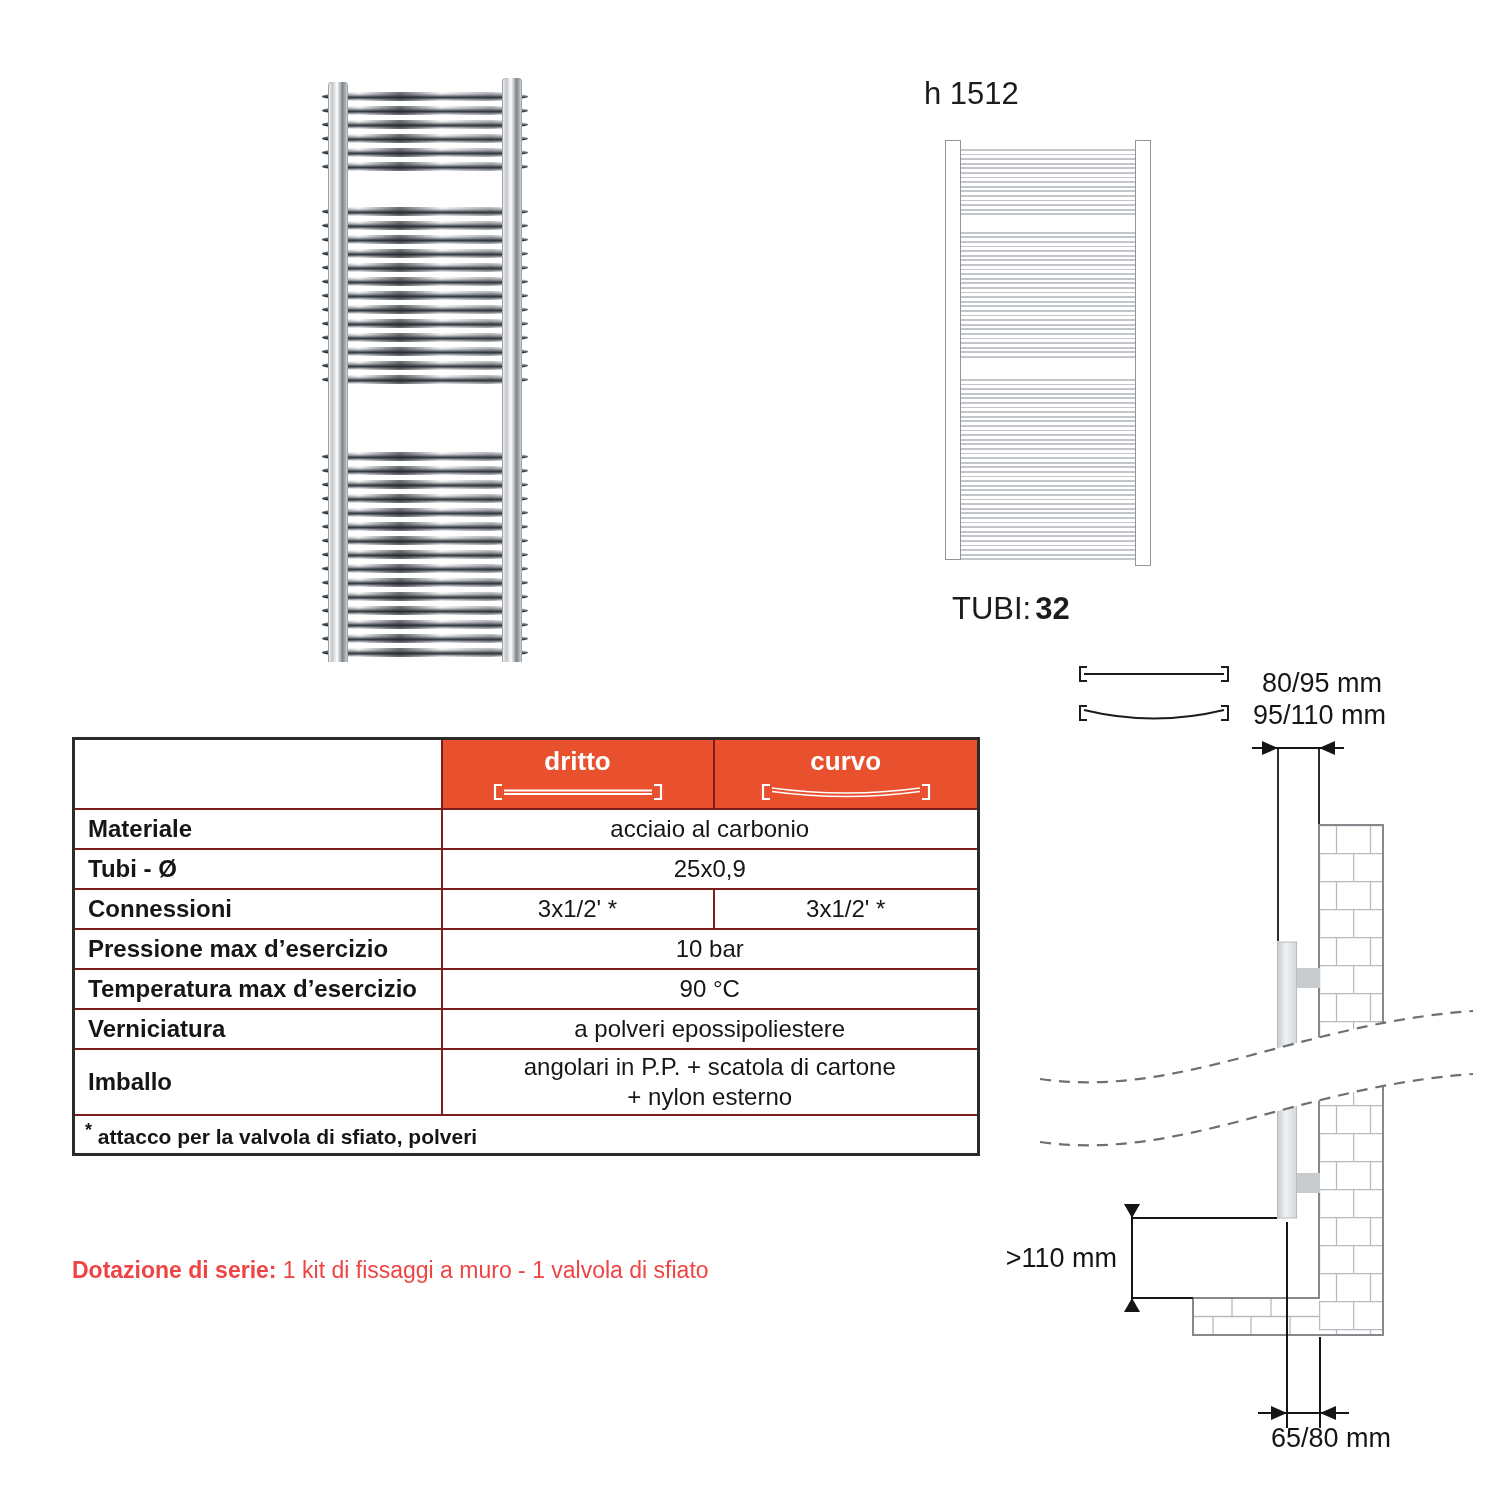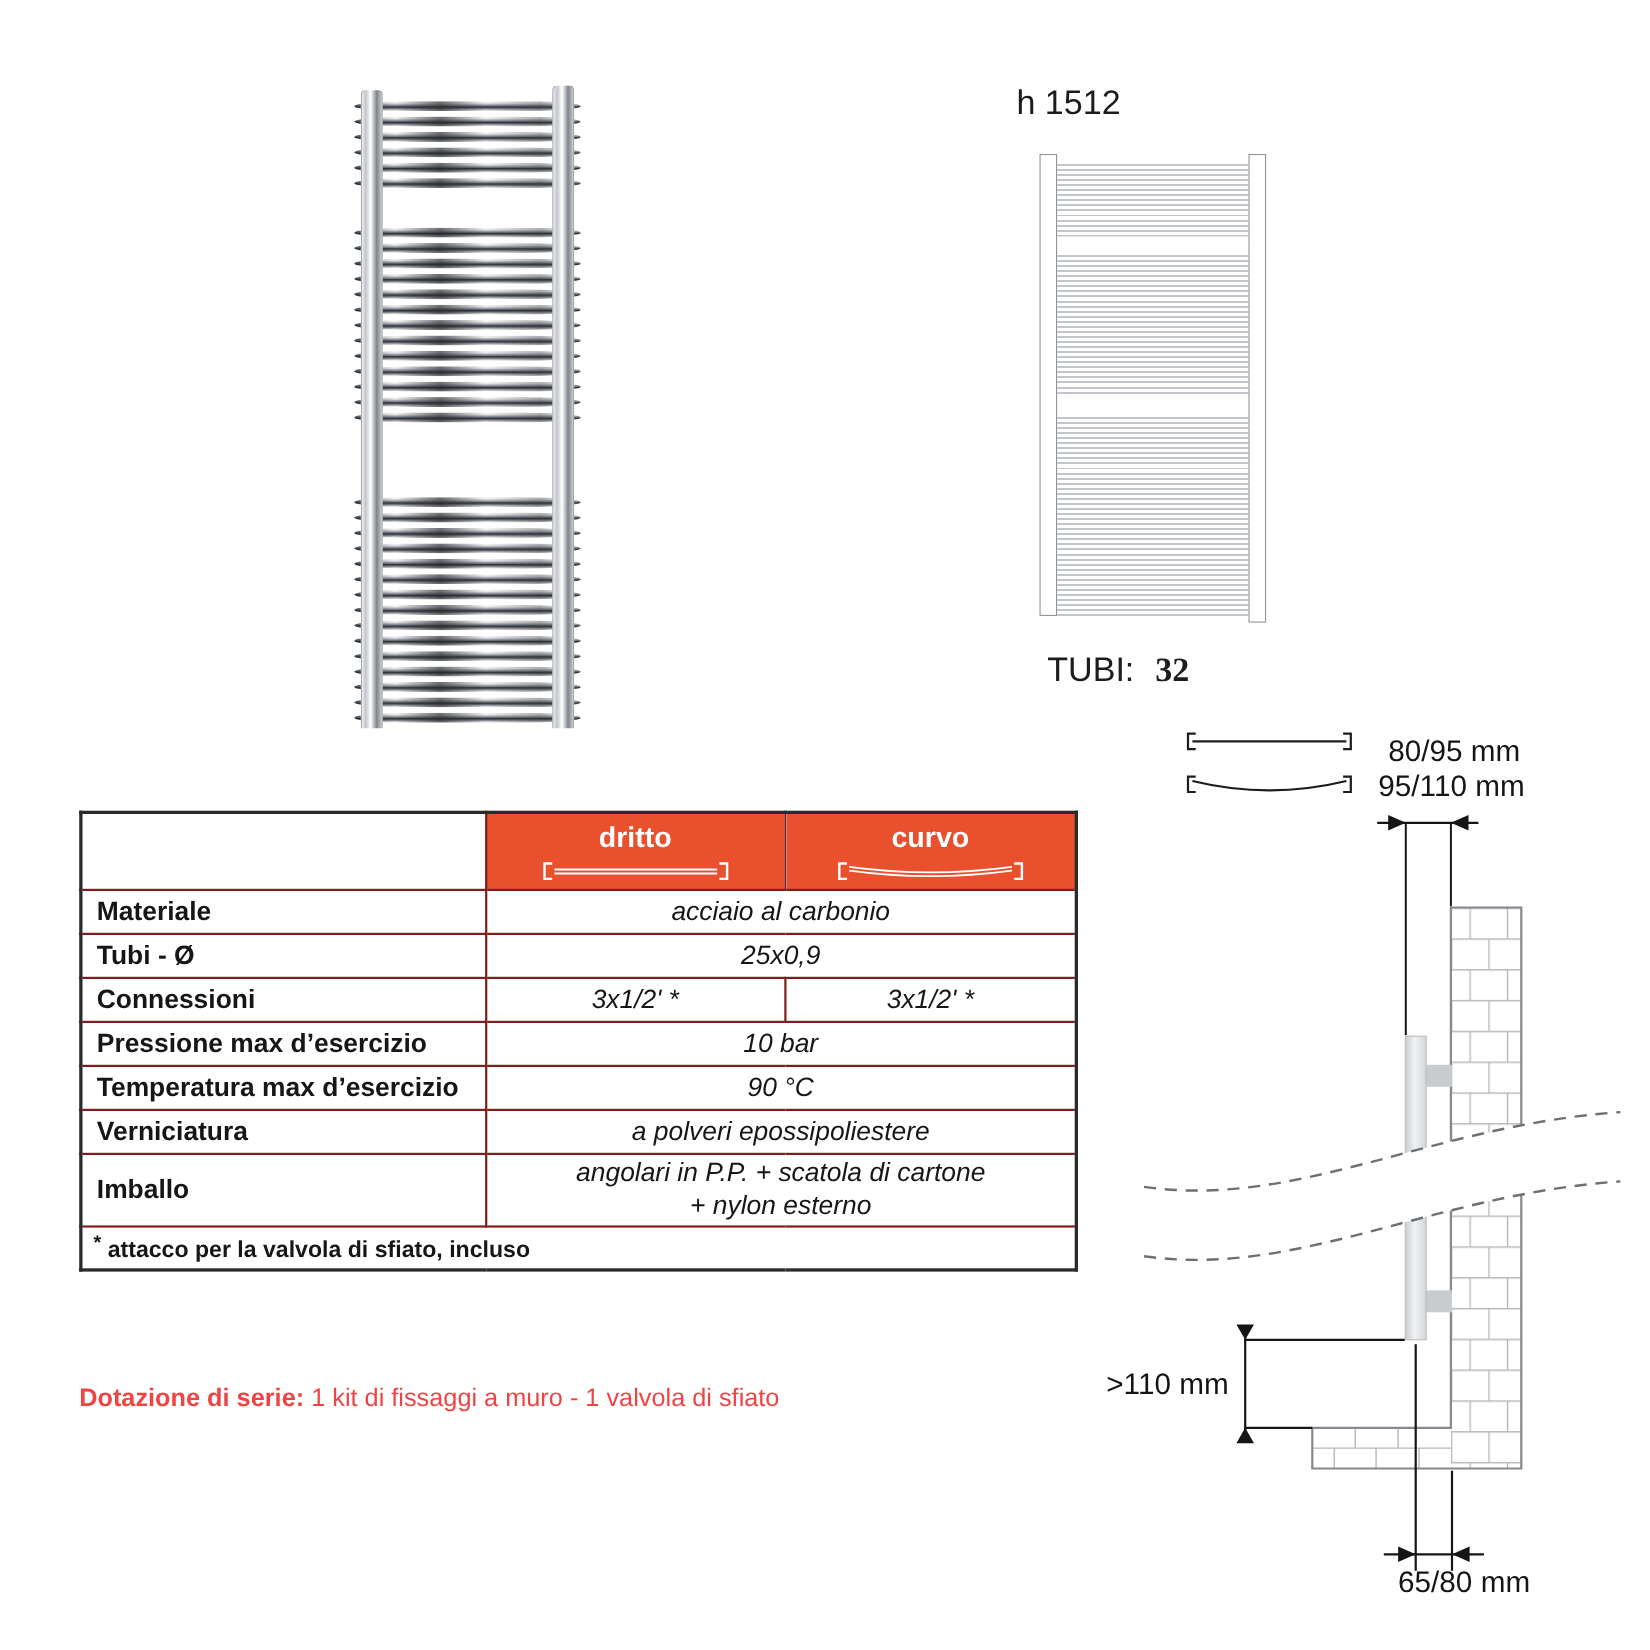--- a/index.html
+++ b/index.html
@@ -24,40 +24,40 @@
   #sch-rail-left{left:0;height:418px;}
   #sch-rail-right{left:190px;height:424px;}
   #sch-tubes{position:absolute;left:16px;top:9px;width:175px;height:411px;
     background:repeating-linear-gradient(180deg,#c2c5c9 0,#c2c5c9 1.8px,#ffffff 1.8px,#ffffff 4.6px);}
   .sch-gap{position:absolute;left:0;width:175px;background:#fff;}
   #sch-gap-1{top:66px;height:15px;}
   #sch-gap-2{top:211px;height:19px;}
 
   #height-label{position:absolute;left:924px;top:76px;font-size:31px;color:#1c1c1c;}
   #tubi-label{position:absolute;left:952px;top:591px;font-size:31px;color:#1c1c1c;}
-  #tubi-label b{margin-left:19px;font-family:Liberation Serif, serif;}
+  #tubi-label b{margin-left:4px;}
 
   
   :root{--accent:#e8502e;}
   #spec-table{position:absolute;left:72px;top:737px;width:905px;border-collapse:collapse;
     table-layout:fixed;border:3px solid #2b2b2b;}
   #spec-table td,#spec-table th{border:2px solid #7f1d1d;overflow:hidden;}
   .col-label{width:368px;}
   .col-dritto{width:272px;}
   .col-curvo{width:265px;}
   tr.h-head{height:70px;}
   tr.h-row{height:40px;}
   tr.h-imballo{height:66px;}
   tr.h-foot{height:40px;}
   th.accent{background:var(--accent,#e8502e);color:#fff;font-size:26px;font-weight:bold;
     text-align:center;vertical-align:middle;padding:0;}
   th.blank{background:#fff;}
   .hdr-inner{display:flex;flex-direction:column;align-items:center;justify-content:center;gap:6px;}
   td.lbl{font-weight:bold;font-size:24px;text-align:left;padding-left:13px;background:#fff;}
-  td.val{font-size:24px;text-align:center;background:#fff;font-style:italic;}
+  td.val{font-size:24px;text-align:center;background:#fff;}
   td.val.multi{white-space:pre-line;line-height:1.25;}
   td.footnote{font-size:21px;font-weight:bold;text-align:left;padding-left:10px;background:#fff;}
   td.footnote sup{font-size:18px;}
 
   #dotazione{position:absolute;left:72px;top:1257px;font-size:23px;color:#ef4444;}
   #dotazione b{font-weight:bold;}
 
   
   #wall-svg{position:absolute;left:1000px;top:640px;}
   #wall-svg text{font-family:"Liberation Sans","DejaVu Sans",sans-serif;font-size:27px;fill:#151515;}
@@ -175,21 +175,21 @@
     <tr class="h-row">
       <td class="lbl">Verniciatura</td>
       <td class="val" colspan="2">a polveri epossipoliestere</td>
     </tr>
     <tr class="h-imballo">
       <td class="lbl">Imballo</td>
       <td class="val multi" colspan="2">angolari in P.P. + scatola di cartone
 + nylon esterno</td>
     </tr>
     <tr class="h-foot">
-      <td class="footnote" colspan="3"><sup>*</sup> <span>attacco per la valvola di sfiato, incluso</span></td>
+      <td class="footnote" colspan="3"><sup>*</sup> <span>attacco per la valvola di sfiato, polveri</span></td>
     </tr>
   </tbody>
     </table>
 
   <div id="dotazione">
     <b>Dotazione di serie:</b><span> 1 kit di fissaggi a muro - 1 valvola di sfiato</span>
   </div>
 
   <svg id="wall-svg" width="500" height="830" viewBox="1000 640 500 830">
     <defs>

